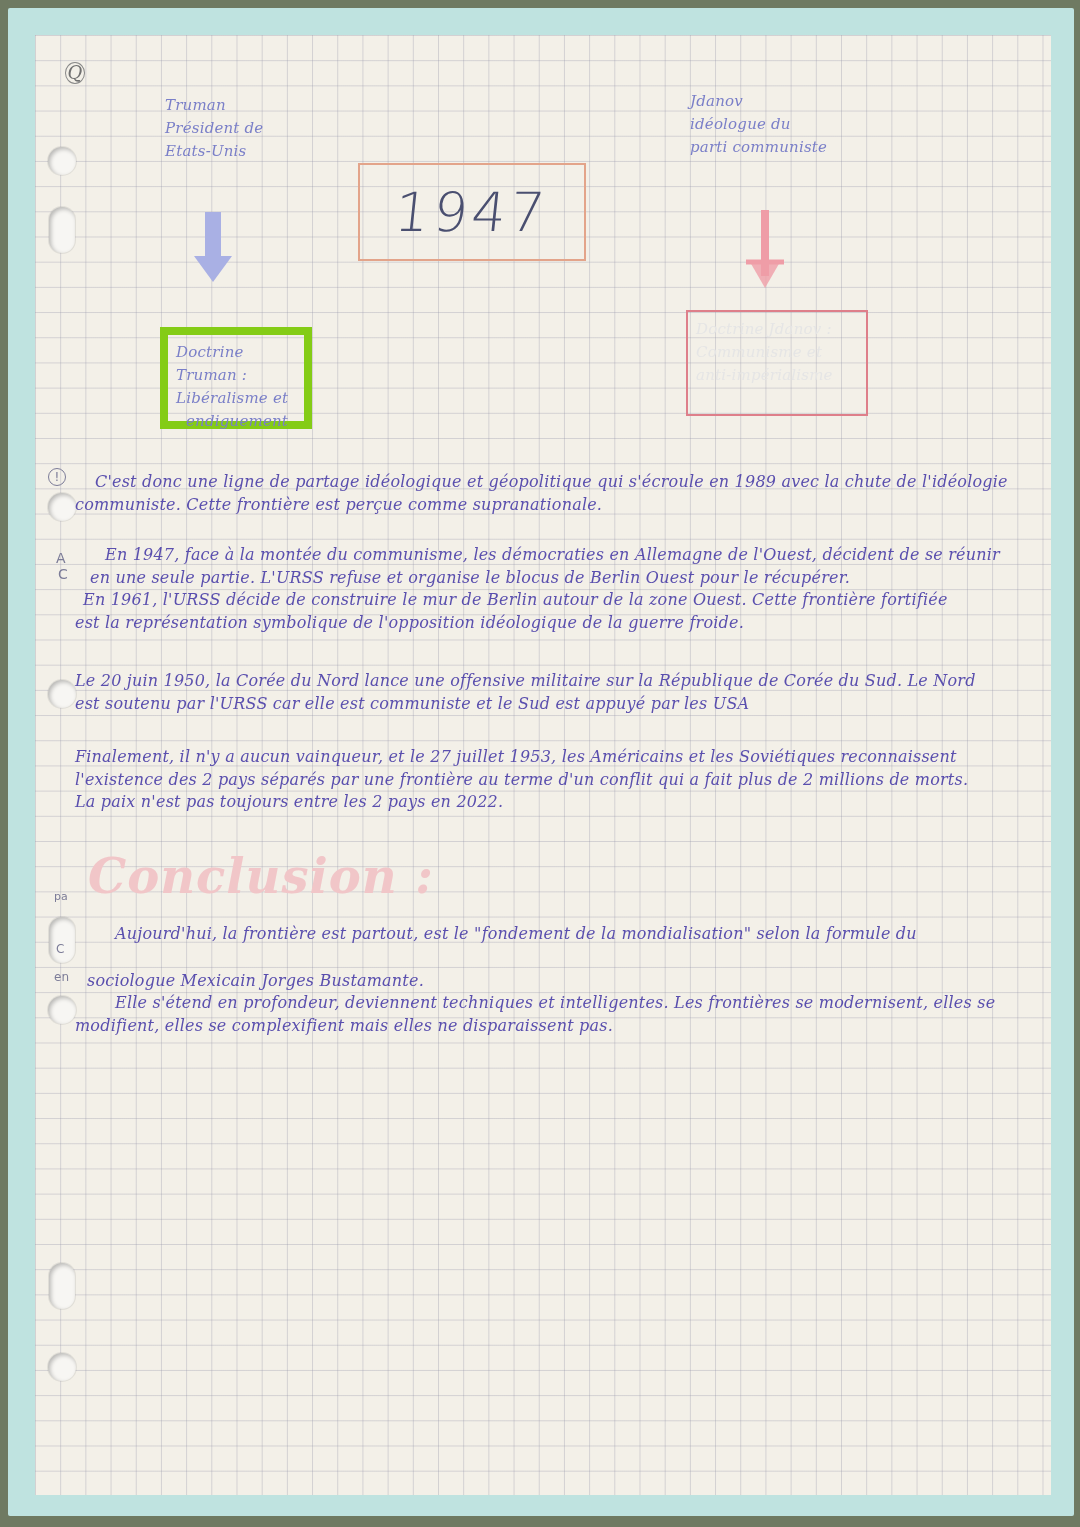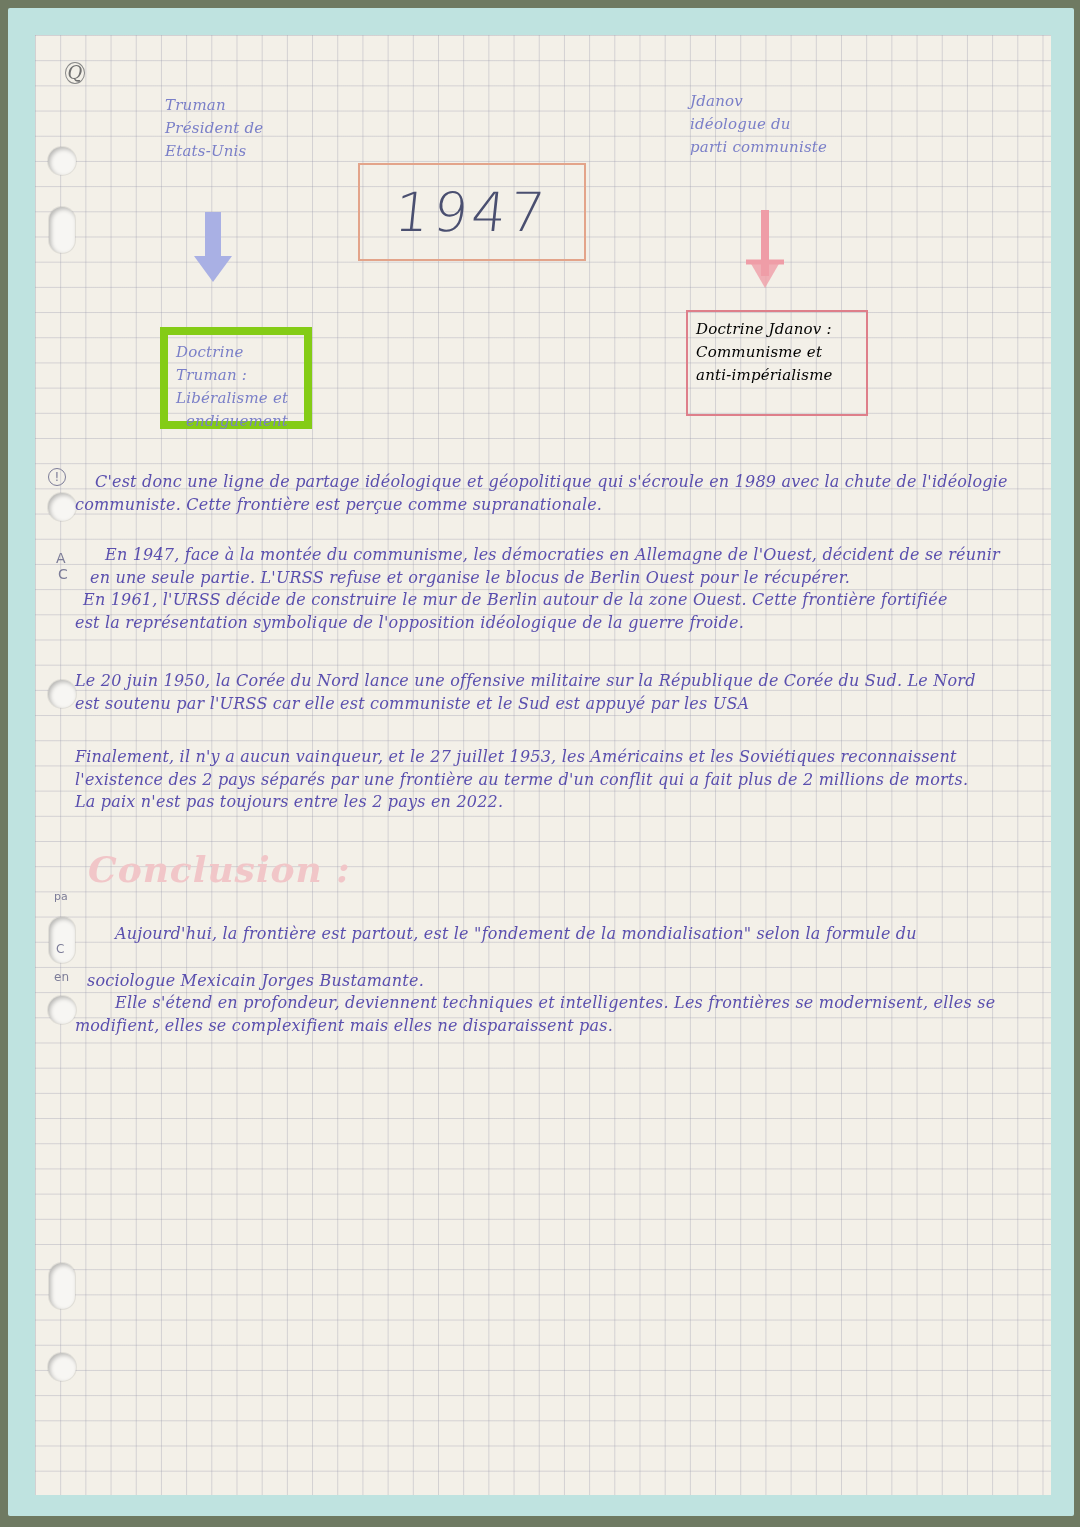--- a/index.html
+++ b/index.html
@@ -52,21 +52,21 @@
     }
     .box {
       position: absolute; box-sizing: border-box; padding: 6px 8px;
     }
     .box.blue { left: 160px; top: 327px; width: 152px; height: 102px; border: 8px solid #84cc16; }
     .box.red { left: 686px; top: 310px; width: 182px; height: 106px; border: 2px solid #de7f8a; }
     .arrow { position: absolute; }
     .conclusion {
       position: absolute; left: 88px; top: 848px;
       font-family: "DejaVu Serif", serif; font-style: italic; font-weight: bold;
-      font-size: 36px; color: #f1c6c8; letter-spacing: 1px;
+      font-size: 48px; color: #f1c6c8; letter-spacing: 1px;
     }
     .marker {
       position: absolute; font-family: "DejaVu Sans", sans-serif; color: #7c7c98; font-size: 14px;
     }
   </style>
 </head>
 <body>
 
 <div class="page">
   <div class="paper">
@@ -113,21 +113,21 @@
 
 <div class="box blue">
   <div class="hw small" style="position:static; color:#7a7fc8;">
     <div>Doctrine Truman :</div>
     <div>Libéralisme et</div>
     <div style="padding-left:10px;">endiguement</div>
   </div>
 </div>
 
 <div class="box red">
-  <div class="hw small" style="position:static; color:#000000;">
+  <div class="hw small" style="position:static; color:#e5e5e5;">
     <div>Doctrine Jdanov :</div>
     <div>Communisme et</div>
     <div>anti-impérialisme</div>
   </div>
 </div>
 
 <div class="marker" style="left:48px; top:468px; width:16px; height:16px; border:1px solid #7c7c98; border-radius:50%; text-align:center; line-height:16px; font-size:12px;">!</div>
 <div class="marker" style="left:56px; top:550px;">A</div>
 <div class="marker" style="left:58px; top:566px;">C</div>
 <div class="marker" style="left:54px; top:890px; font-size:11px;">pa</div>

